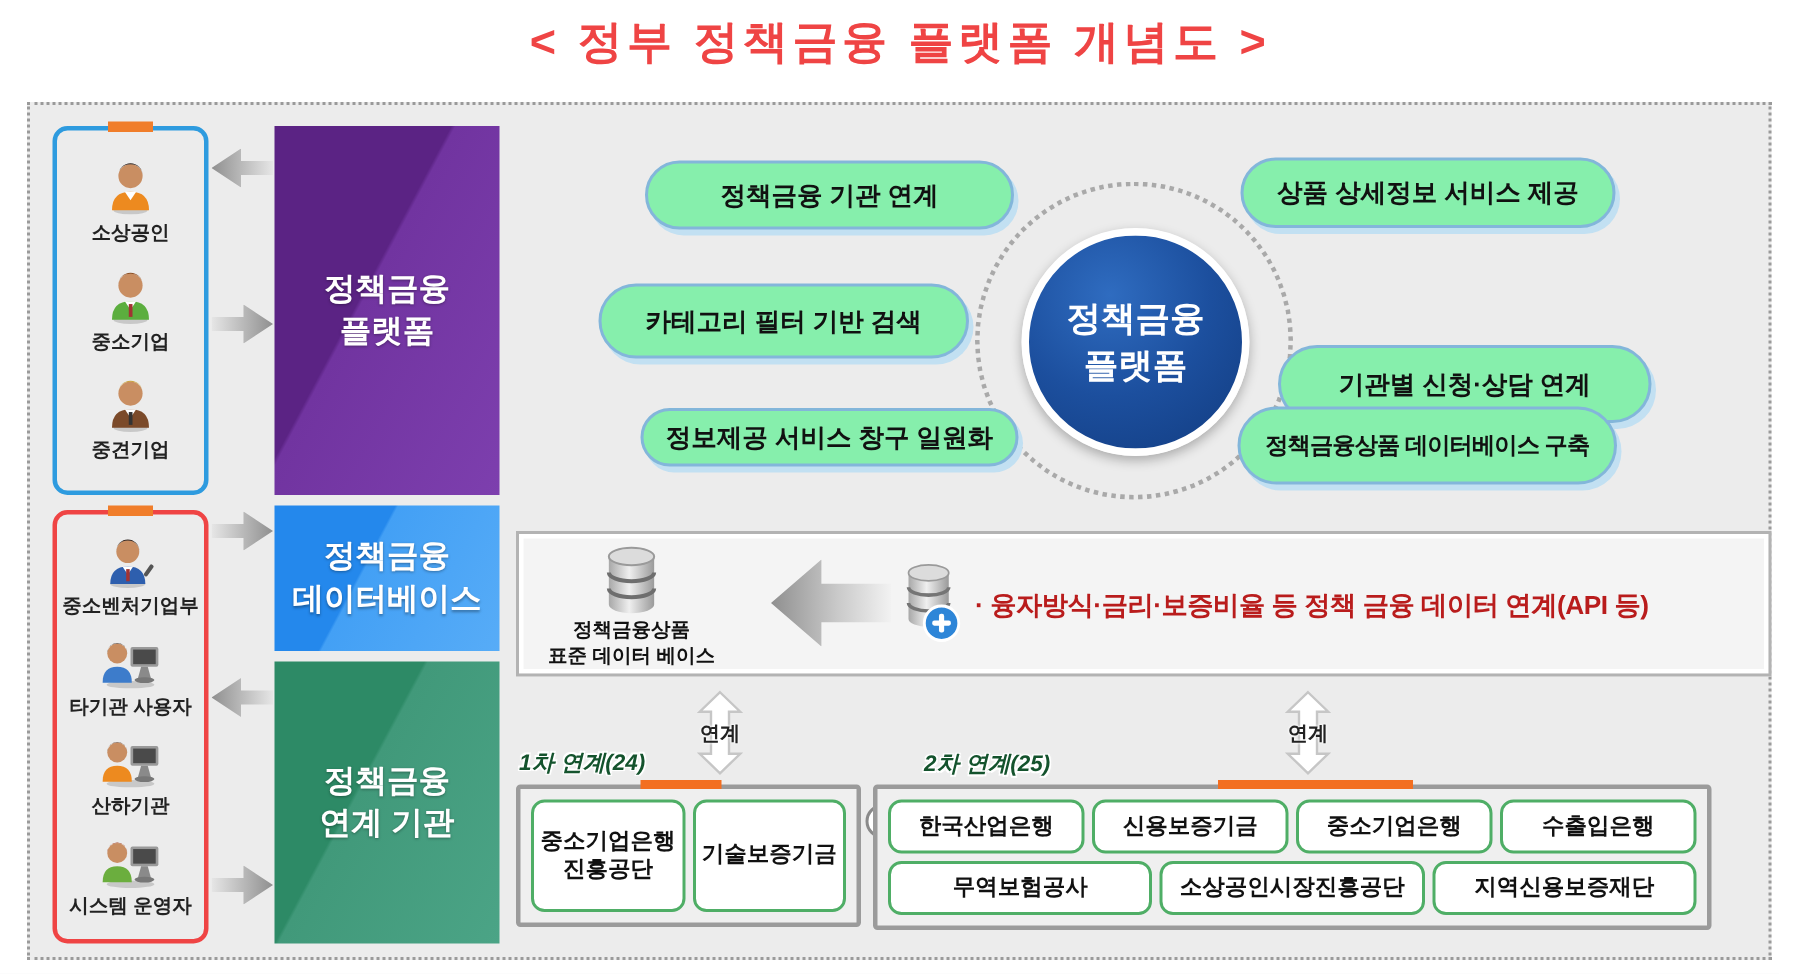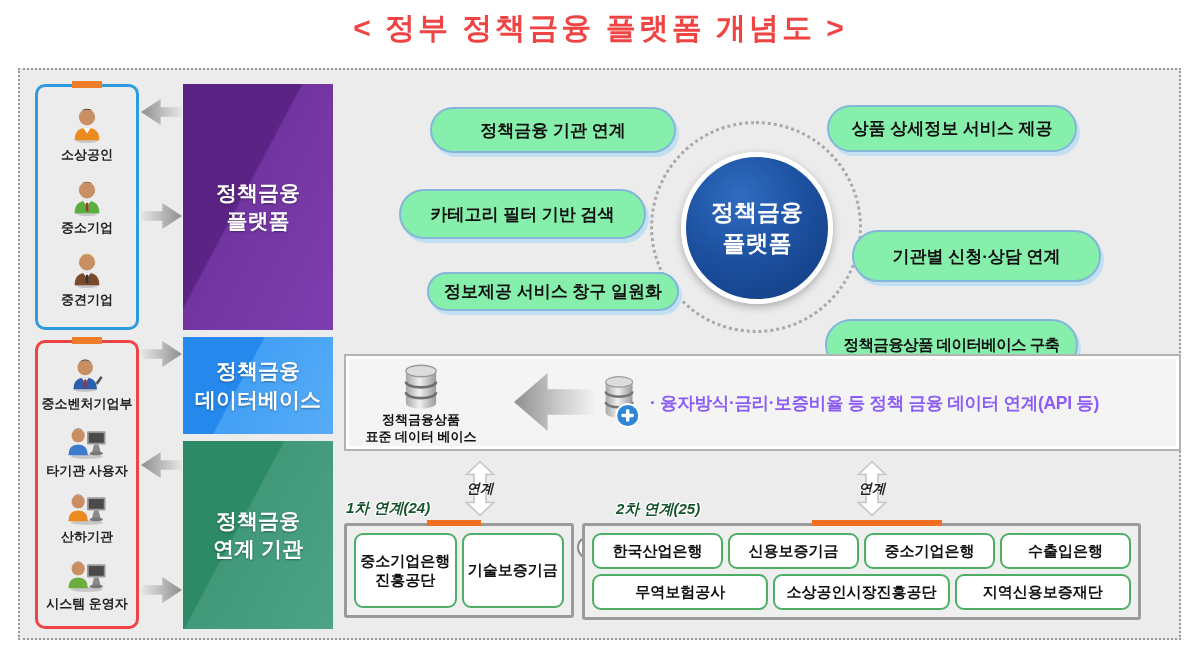--- a/index.html
+++ b/index.html
@@ -62,24 +62,24 @@
   .db-section { position:absolute; left:344px; top:354px; width:837px; height:97px;
     background:#f4f4f4; border:2px solid #b3b3b3; box-shadow:inset 0 0 0 3px #fff; }
   .db-col { position:absolute; left:14px; top:7px; width:122px; text-align:center; }
   .db-col svg { display:block; margin:0 auto; }
   .db-label { font-size:13px; font-weight:800; color:#111; line-height:1.3; margin-top:1px; }
   .big-arrow-left { position:absolute; left:168px; top:17px; width:80px; height:58px;
     background:linear-gradient(to right,#8f8f8f 0%,#c9c9c9 55%,#f2f2f2 100%);
     clip-path:polygon(0 50%,42% 0,42% 28%,100% 28%,100% 72%,42% 72%,42% 100%); }
   .db-add { position:absolute; left:252px; top:18px; }
   .db-desc { position:absolute; left:304px; top:0; height:100%; display:flex; align-items:center;
-    font-size:17.5px; font-weight:700; color:#8b5cf6; letter-spacing:-0.3px; }
-
-  
-  .v-link { position:absolute; width:32px; height:57px;font-style:italic; }
+    font-size:17.5px; font-weight:700; color:#b91c1c; letter-spacing:-0.3px; }
+
+  
+  .v-link { position:absolute; width:32px; height:57px; }
   .v-link svg { display:block; }
   .v-link .v-label { position:absolute; left:50%; top:50%; transform:translate(-50%,-50%);
     font-size:13.5px; font-weight:700; color:#222; white-space:nowrap;
     text-shadow:0 0 2px #fff,0 0 2px #fff; }
 
   .tier-title { position:absolute; font-size:15px; font-weight:800; font-style:italic;
     color:#14532d; white-space:nowrap;
     text-shadow:-1px -1px 0 #fff,1px -1px 0 #fff,-1px 1px 0 #fff,1px 1px 0 #fff,0 0 3px #fff; }
 
   .tier-box { position:absolute; background:#efefef; border:3px solid #9b9b9b; border-radius:3px;
@@ -219,21 +219,21 @@
   <div class="hub-circle">
     <span>정책금융</span>
     <span>플랫폼</span>
   </div>
 
   <div class="pill" style="left:430px; top:107px; width:246px; height:46px;">정책금융 기관 연계</div>
   <div class="pill" style="left:399px; top:189px; width:247px; height:50px;">카테고리 필터 기반 검색</div>
   <div class="pill" style="left:427px; top:272px; width:252px; height:39px;">정보제공 서비스 창구 일원화</div>
   <div class="pill" style="left:827px; top:105px; width:250px; height:47px;">상품 상세정보 서비스 제공</div>
   <div class="pill" style="left:852px; top:189px; width:249px; height:52px;margin-top:41px;">기관별 신청·상담 연계</div>
-  <div class="pill tight" style="left:825px; top:271px; width:253px; height:52px;margin-top:48px;">정책금융상품 데이터베이스 구축</div>
+  <div class="pill tight" style="left:825px; top:271px; width:253px; height:52px;">정책금융상품 데이터베이스 구축</div>
 
   <div class="db-section">
     <div class="db-col">
       <svg width="52" height="48" viewBox="0 0 50 54">
         <defs>
           <linearGradient id="cyl" x1="0" y1="0" x2="1" y2="0">
             <stop offset="0" stop-color="#a8a8a8"></stop>
               <stop offset="0.45" stop-color="#efefef"></stop>
               <stop offset="1" stop-color="#9a9a9a"></stop>
           </linearGradient>

